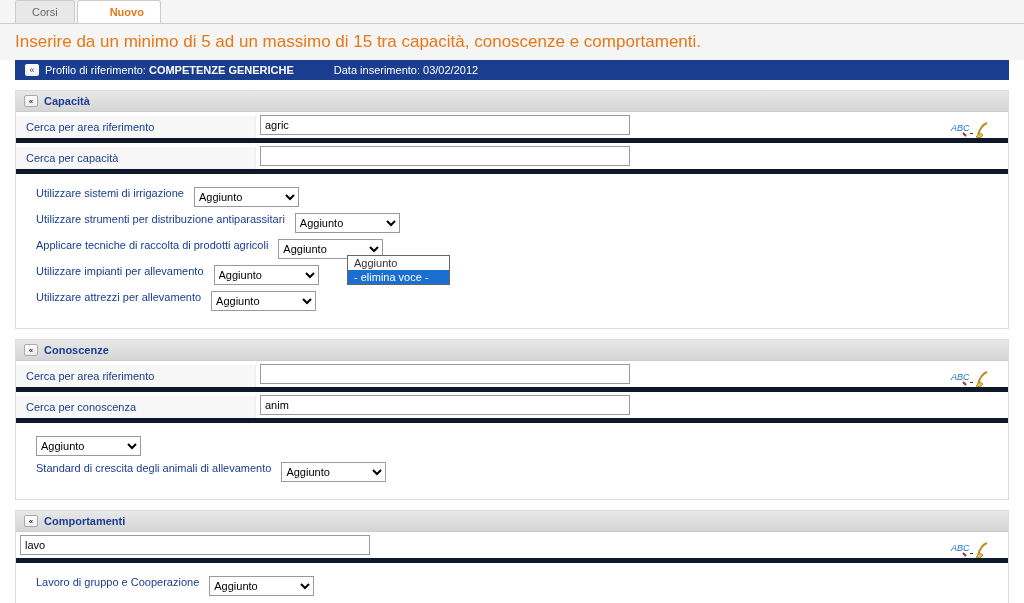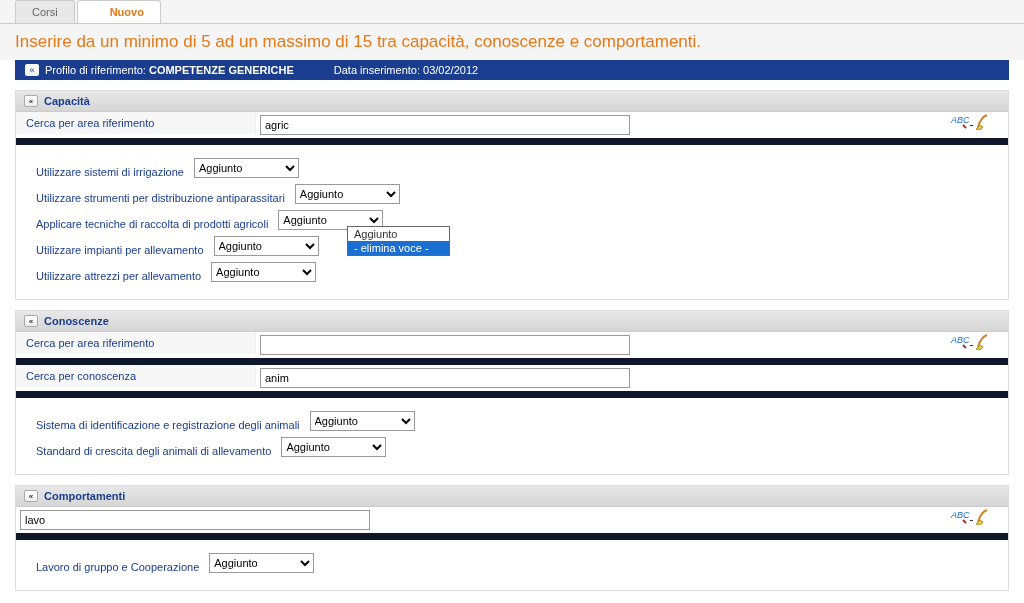--- a/index.html
+++ b/index.html
@@ -82,22 +82,22 @@
     border: 1px solid #aaa;
     border-radius: 2px;
     margin-right: 6px;
     text-align: center;
     color: #333;
     font-size: 8px;
     line-height: 12px;
   }
   .search-row {
     display: flex;
-    align-items: flex-start;
-    border-bottom: 7px solid #0f172a;
+    align-items: flex-end;
+    border-bottom: 5px solid #0f172a;
   }
   .search-row .label {
     width: 240px;
     padding: 5px 10px;
     color: #1a3d8f;
     background: #f7f7f7;
     border-right: 1px solid #eee;
   }
   .search-row input[type="text"] {
     flex: 0 0 370px;
@@ -110,21 +110,21 @@
   .search-row .icons {
     margin-left: auto;
     padding-right: 15px;
     text-decoration: underline;
   }
   .items-area {
     padding: 10px 20px 14px;
   }
   .item-row {
     display: flex;
-    align-items: flex-end;
+    align-items: flex-start;
     padding: 3px 0;
     position: relative;
   }
   .item-row .item-label {
     color: #1a3d8f;
     padding-right: 10px;
     font-size: 11px;
   }
   .item-row select {
     border: 1px solid #999;
@@ -200,20 +200,24 @@
             </svg>
         </span>
         <span class="icon-broom">
           <svg width="20" height="18" viewBox="0 0 20 18">
               <path d="M5 15 Q8 5 14 3" stroke="#c58a2a" stroke-width="2" fill="none"></path>
               <path d="M3 17 L7 13 L10 15 L7 18 Z" fill="#e6c44a" stroke="#b0902a"></path>
             </svg>
         </span>
       </div>
     </div>
+    <div class="search-row">
+      <div class="label">Cerca per capacità</div>
+      <input type="text" value="" style="">
+    </div>
     <div class="items-area">
       <div class="item-row">
         <span class="item-label">Utilizzare sistemi di irrigazione</span>
         <select><option>Aggiunto</option></select>
       </div>
       <div class="item-row">
         <span class="item-label">Utilizzare strumenti per distribuzione antiparassitari</span>
         <select><option>Aggiunto</option></select>
       </div>
       <div class="item-row">
@@ -257,21 +261,20 @@
             </svg>
         </span>
       </div>
     </div>
     <div class="search-row">
       <div class="label">Cerca per conoscenza</div>
       <input type="text" value="anim" style="">
     </div>
     <div class="items-area">
       <div class="item-row">
-        <span class="item-label">Sistema di identificazione e registrazione degli animali</span>
         <select><option>Aggiunto</option></select>
       </div>
       <div class="item-row">
         <span class="item-label">Standard di crescita degli animali di allevamento</span>
         <select><option>Aggiunto</option></select>
       </div>
     </div>
   </div>
 
   <div class="section">

